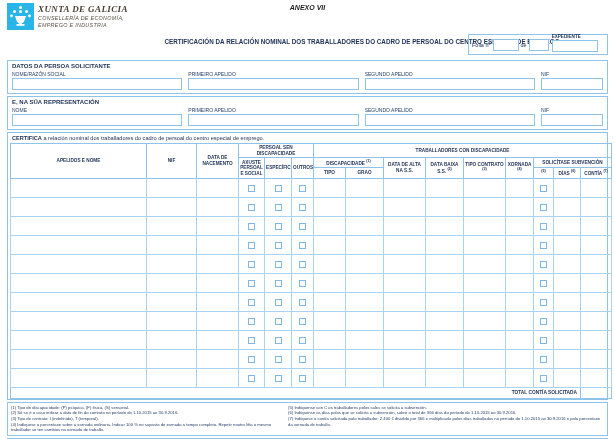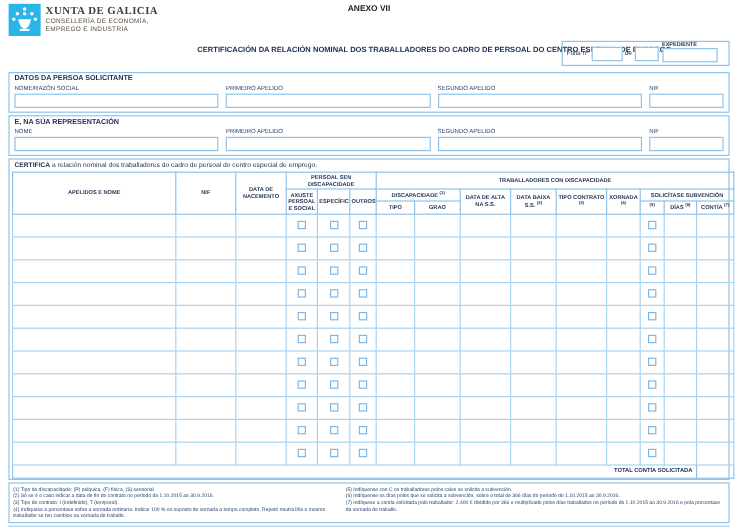--- a/index.html
+++ b/index.html
@@ -1,20 +1,20 @@
 <!DOCTYPE html>
 <html><head>
 <meta charset="utf-8">
 <style>
   html,body{margin:0;padding:0;background:#fff;}
   body{width:615px;height:439px;font-family:"Liberation Sans",sans-serif;color:#21375e;position:relative;overflow:hidden;}
   .page{position:absolute;inset:0;padding:3px 7px;box-sizing:border-box;}
   .blue{border:1px solid #8fc3ea;}
   
-  .top{position:relative;height:31px;}
+  .top{position:relative;height:31px;font-style:italic;}
   .brand{display:flex;gap:4px;align-items:flex-start;}
   .brand-text{padding-top:1px;}
   .org-name{font-size:9px;font-weight:bold;color:#473f33;letter-spacing:.4px;font-family:"Liberation Serif",serif;}
   .org-dept{font-size:5.4px;color:#5b5244;letter-spacing:.3px;line-height:1.25;margin-top:1px;}
   .anexo{position:absolute;left:50%;top:1px;transform:translateX(-50%);font-size:7px;font-weight:bold;color:#222;}
   
   .title-row{position:relative;height:23px;margin-top:1px;}
   .form-title{position:absolute;left:355px;top:3px;transform:translateX(-50%);width:400px;text-align:center;
     font-size:6.3px;font-weight:bold;color:#1c2f55;line-height:1.25;}
   .folla-box{position:absolute;right:0;top:-1px;width:140px;height:21px;display:flex;align-items:flex-end;

